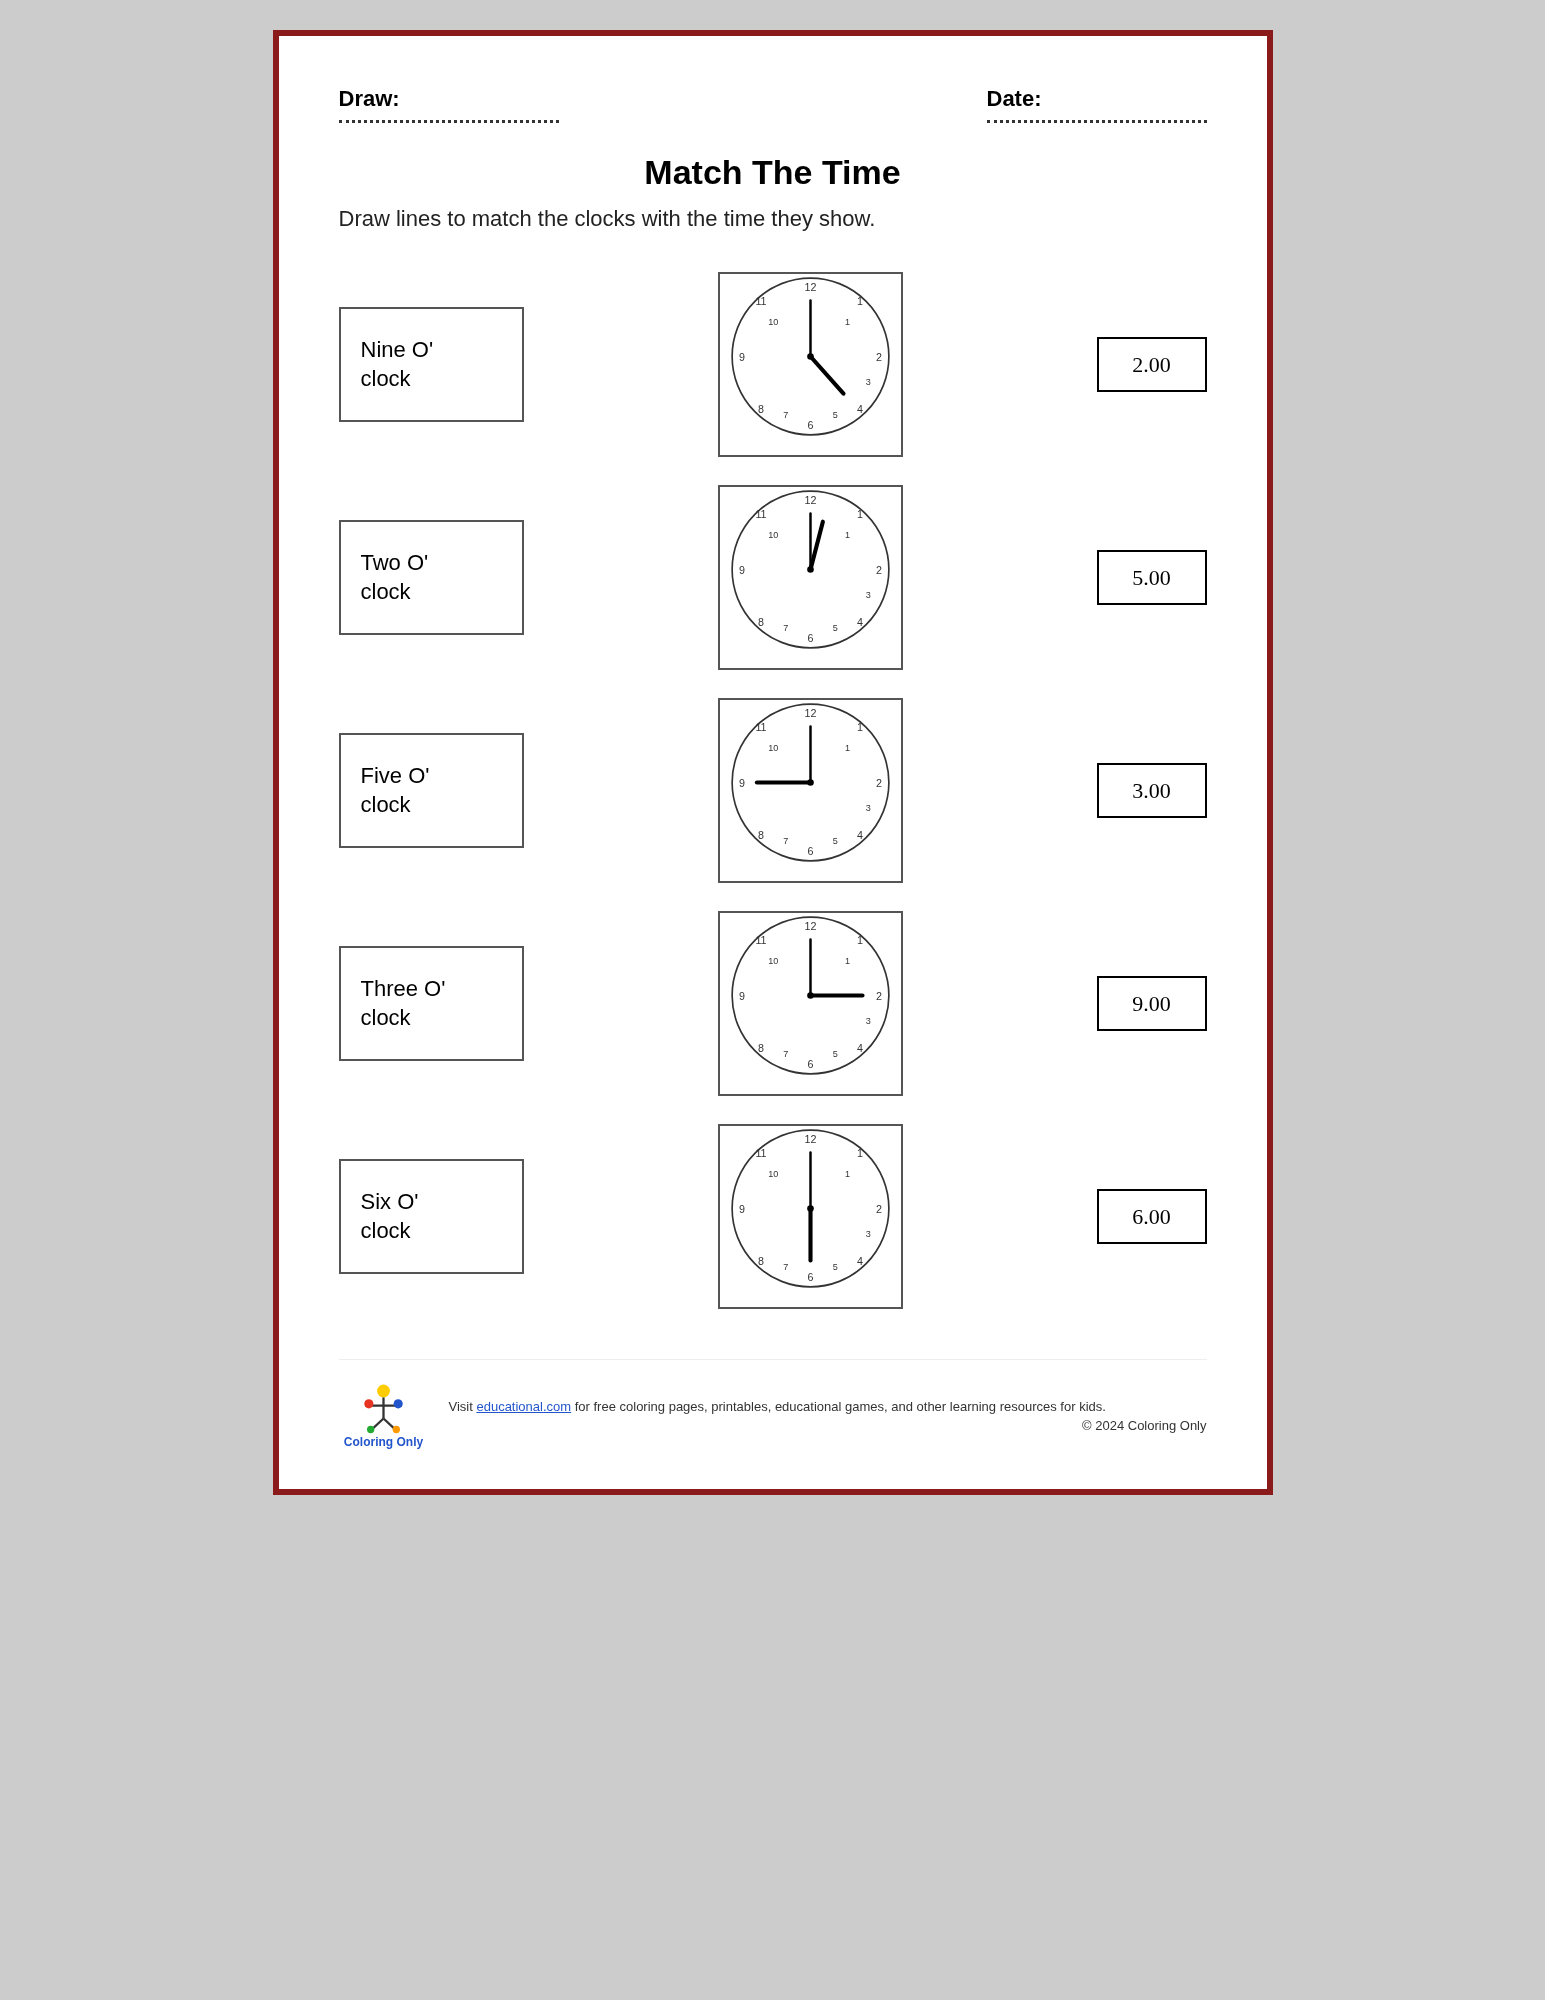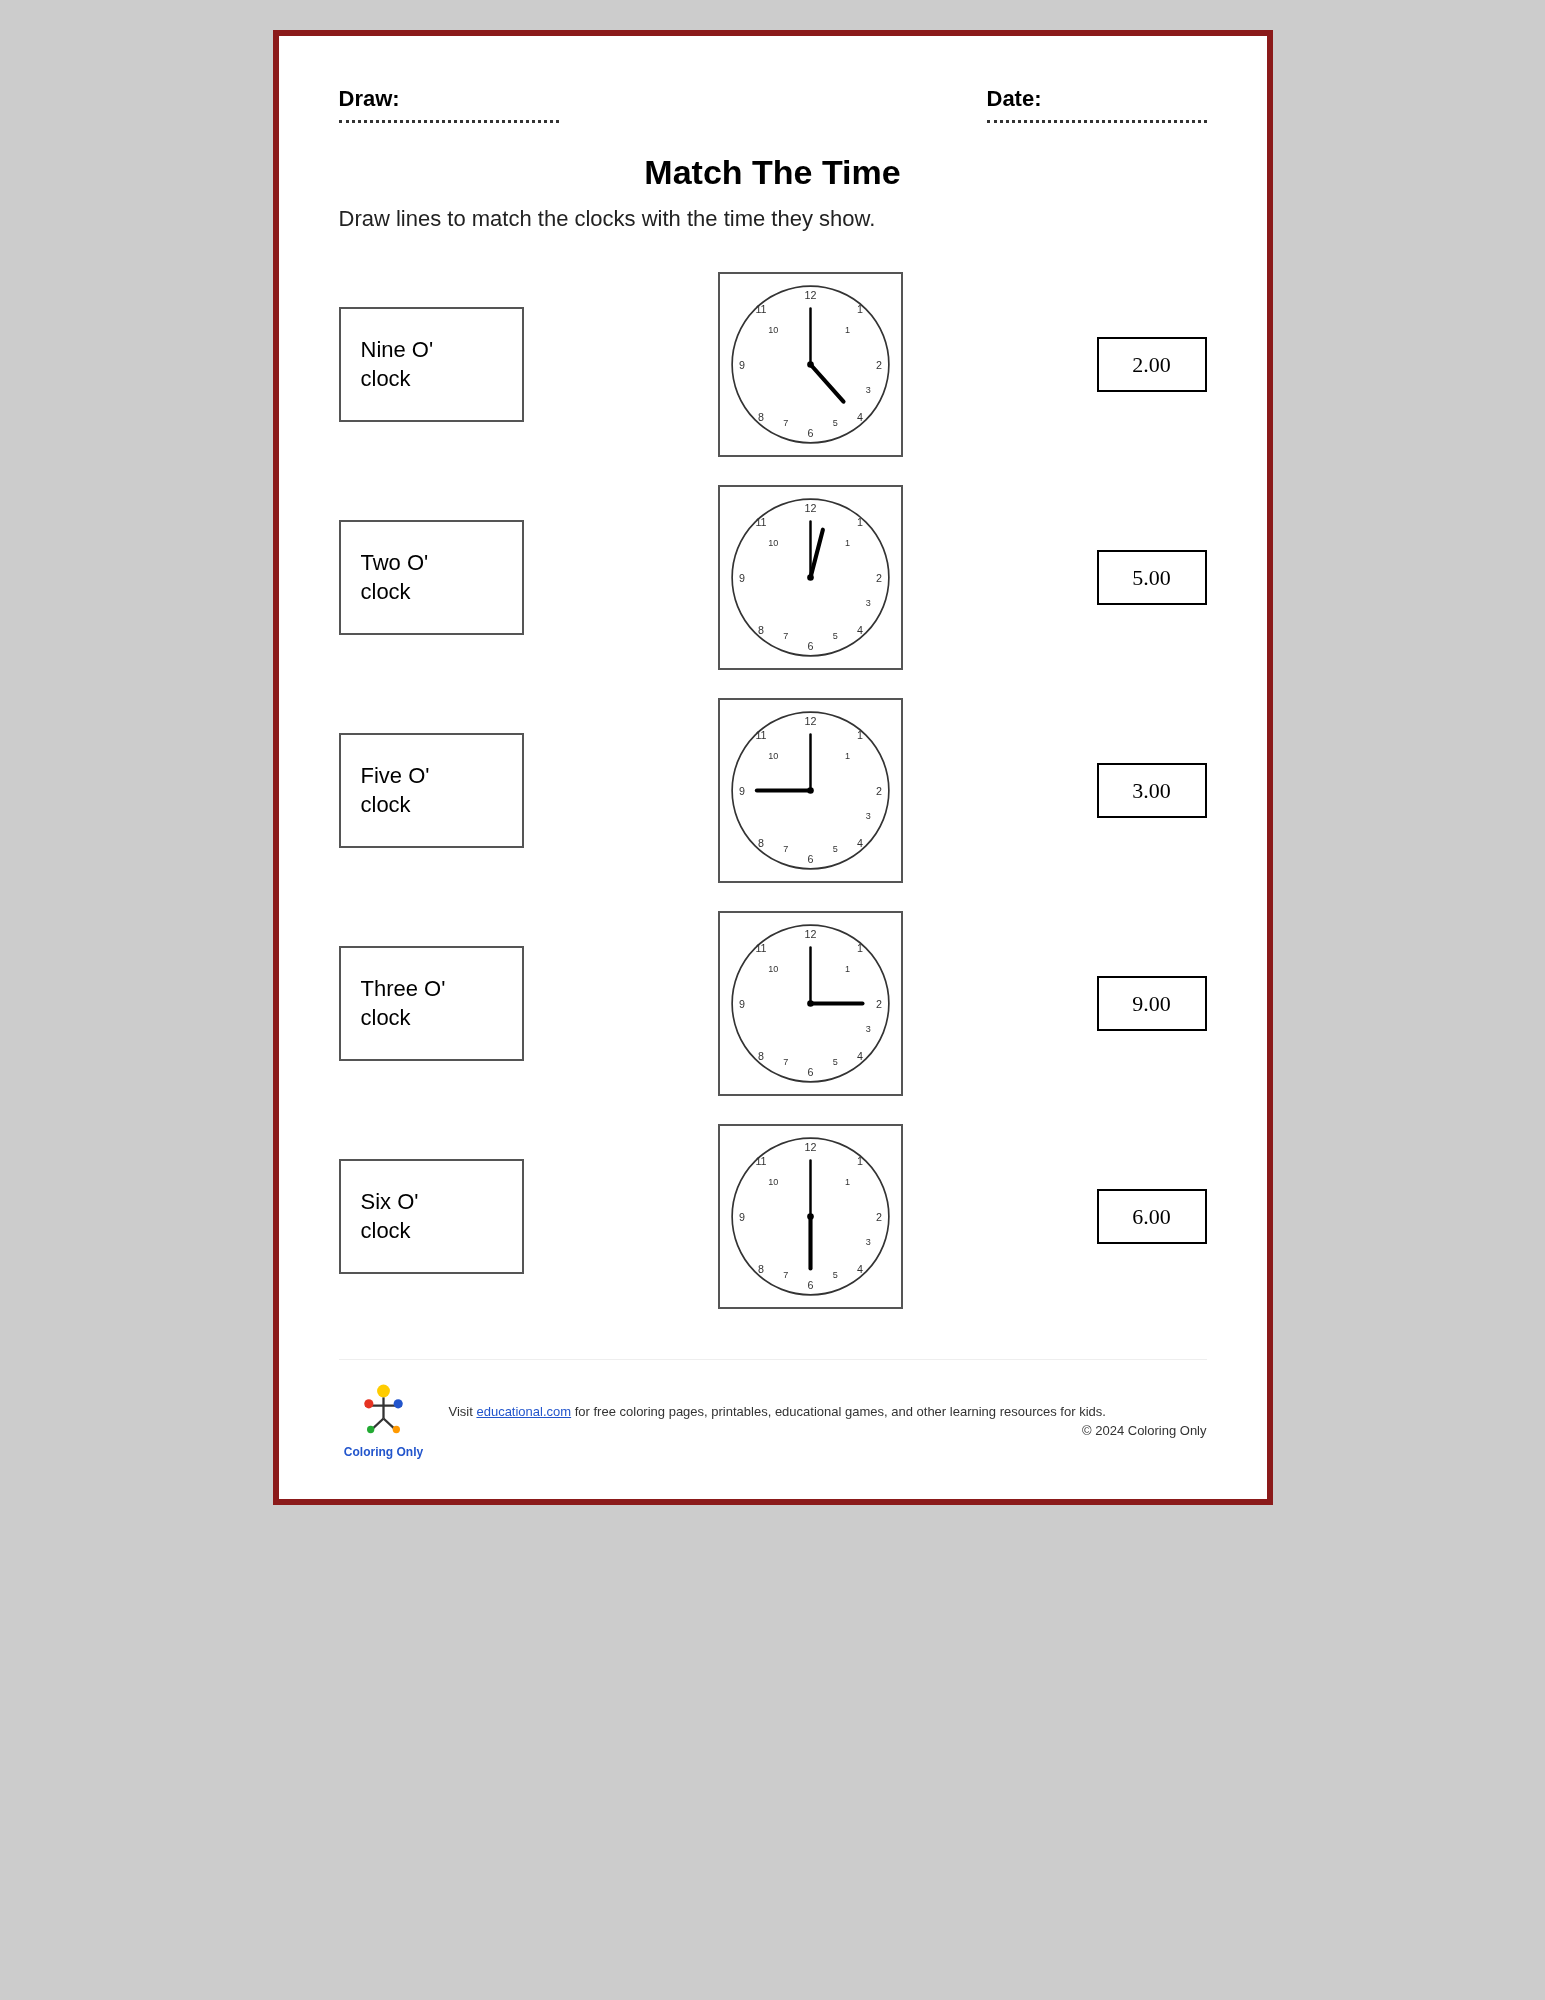--- a/index.html
+++ b/index.html
@@ -66,21 +66,20 @@
       padding-left: 20px;
       font-size: 22px;
       line-height: 1.3;
       flex-shrink: 0;
     }
     .clock-box {
       width: 185px;
       height: 185px;
       border: 2px solid #555;
       display: flex;
-      align-items: center;
       justify-content: center;
       flex-shrink: 0;
     }
     .time-box {
       width: 110px;
       height: 55px;
       border: 2px solid #000000;
       display: flex;
       align-items: center;
       justify-content: center;
@@ -108,21 +107,21 @@
       min-width: 90px;
     }
     .logo-icon {
       width: 55px;
       height: 55px;
     }
     .footer-logo-label {
       font-size: 12px;
       color: #2255cc;
       font-weight: bold;
-      margin-top: 10px;
+      margin-top: 0;
     }
     .footer-text {
       font-size: 13px;
       color: #333;
       line-height: 1.7;
     }
     .footer-text a {
       color: #2255cc;
       text-decoration: underline;
     }

